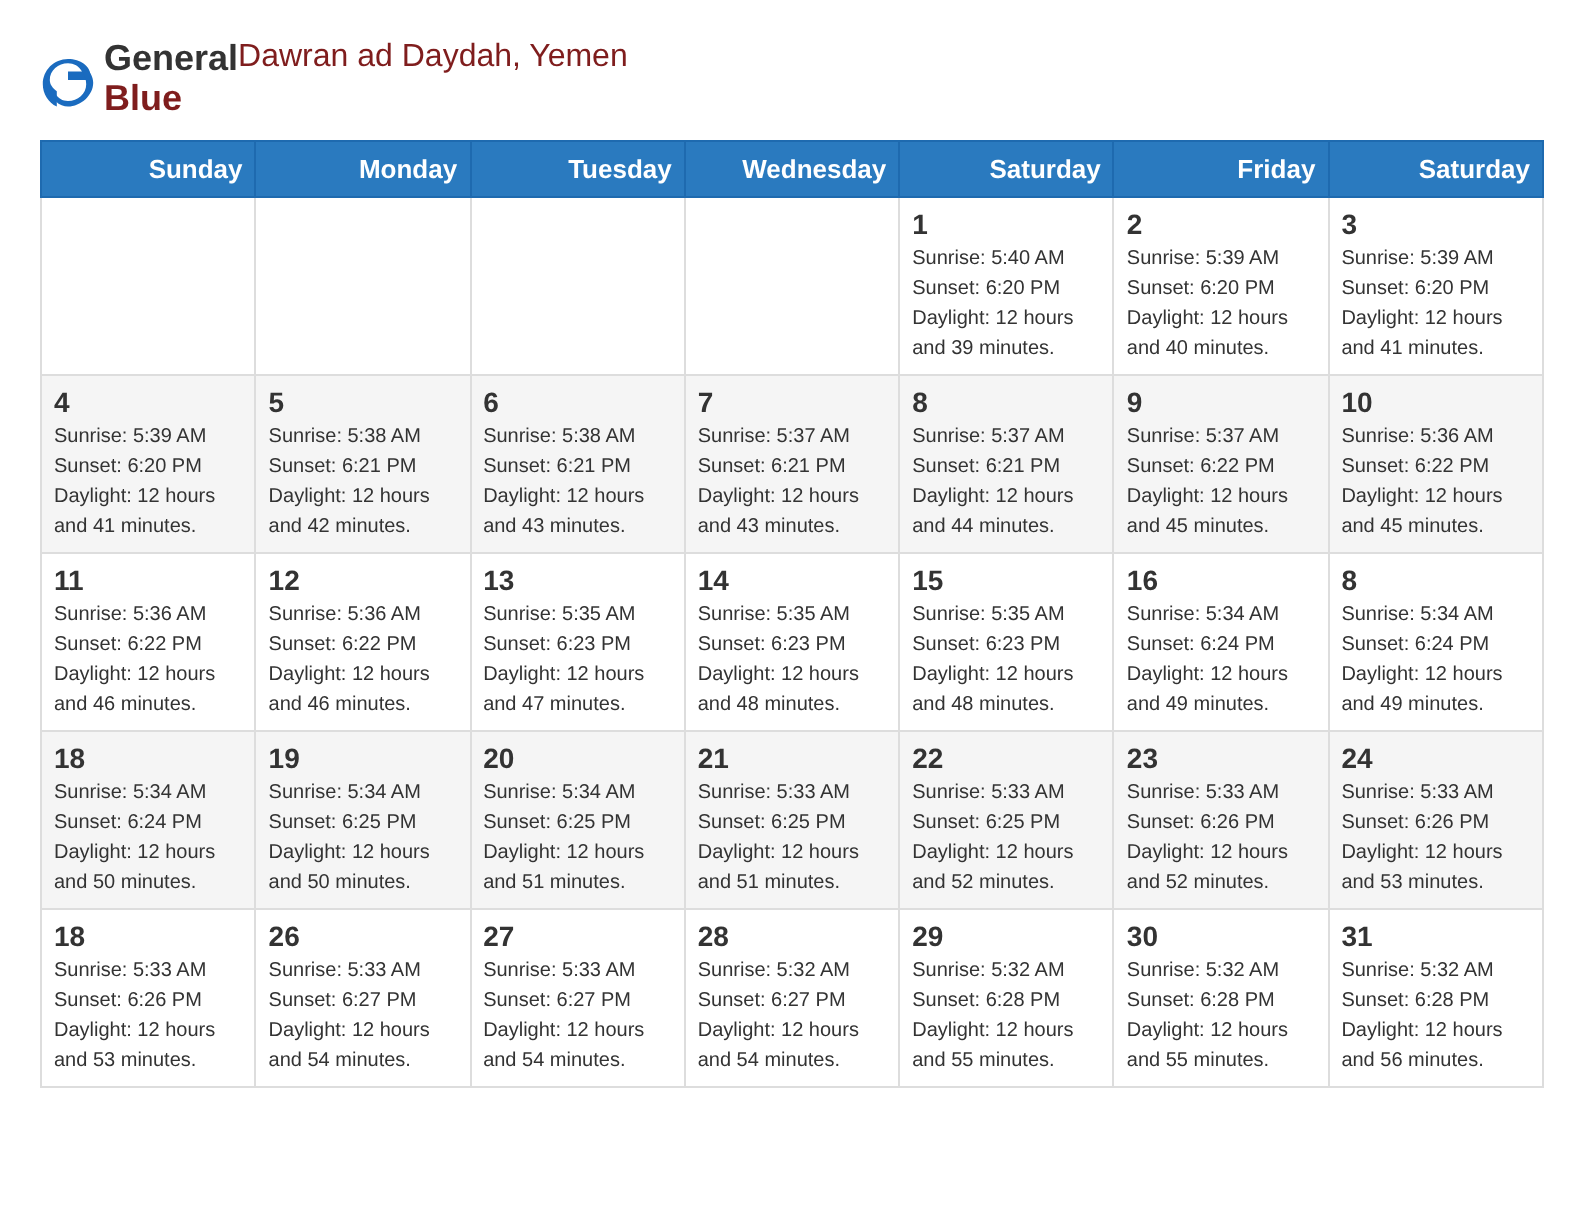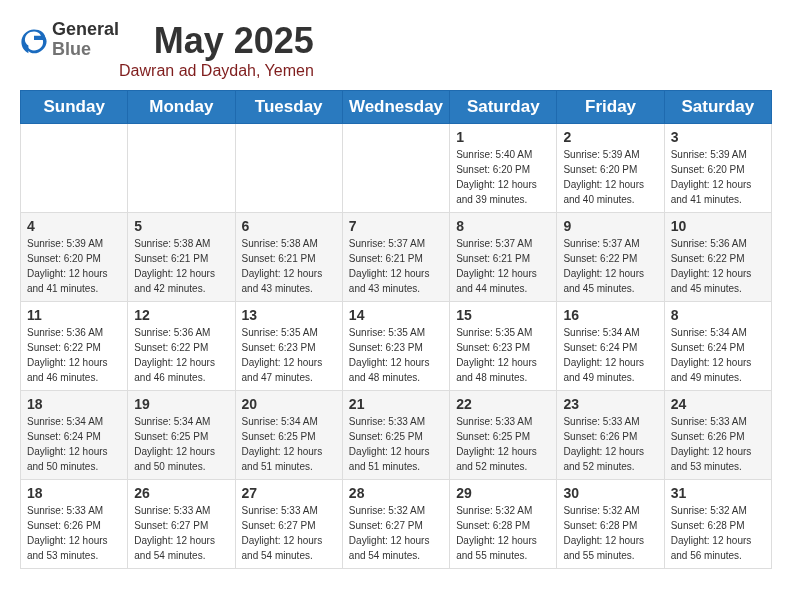--- a/index.html
+++ b/index.html
@@ -22,21 +22,21 @@
     }
     .logo-text {
       display: flex;
       flex-direction: column;
       font-size: 18px;
       font-weight: bold;
       line-height: 1.1;
       color: #333;
     }
     .logo-text span:first-child { color: #333; }
-    .logo-blue { color: #737373; }
+    .logo-blue { color: #7f1d1d; }
     .logo-icon {
       width: 28px;
       height: 28px;
     }
     .title-block {
       text-align: right;
     }
     .month-title {
       font-size: 36px;
       font-weight: bold;
@@ -47,23 +47,23 @@
       color: #7f1d1d;
     }
     .calendar {
       width: 100%;
       border-collapse: collapse;
       border: 1px solid #ccc;
     }
     .calendar th {
       background: #2a7abf;
       color: #fff;
-      text-align: center;
+      text-align: right;
       padding: 6px 6px;
-      font-size: 17px;
+      font-size: 13px;
       font-weight: bold;
       border: 1px solid #1e6aaf;
     }
     .calendar td {
       vertical-align: top;
       padding: 5px 6px;
       font-size: 11px;
       color: #333;
       border: 1px solid #ddd;
       width: 14.28%;
@@ -95,21 +95,20 @@
     <svg class="logo-icon" viewBox="0 0 40 40" xmlns="http://www.w3.org/2000/svg">
       <path d="M20 5 C10 5 2 13 2 23 C2 30 6 36 12 39 L12 28 C9 26 7 23 7 20 C7 13 13 8 20 8 C24 8 28 10 30 14 L20 14 L20 20 L36 20 C36 19 36 18 36 17 C36 10 29 5 20 5Z" fill="#1a6bbf"></path>
       <path d="M30 14 C32 17 33 20 33 23 C33 30 27 35 20 35 C16 35 13 33 11 30 L11 35 C14 38 17 39 20 39 C29 39 38 31 38 22 C38 18 36 15 34 12Z" fill="#1a6bbf"></path>
     </svg>
     <div class="logo-text">
       <span>General</span>
       <span class="logo-blue">Blue</span>
     </div>
   </div>
   <div class="title-block">
-    <div class="month-title">May 2025</div>
     <div class="location-title">Dawran ad Daydah, Yemen</div>
   </div>
 </div>
 
 <table class="calendar">
   <thead>
     <tr>
     <th>Sunday</th>
         <th>Monday</th>
         <th>Tuesday</th>

